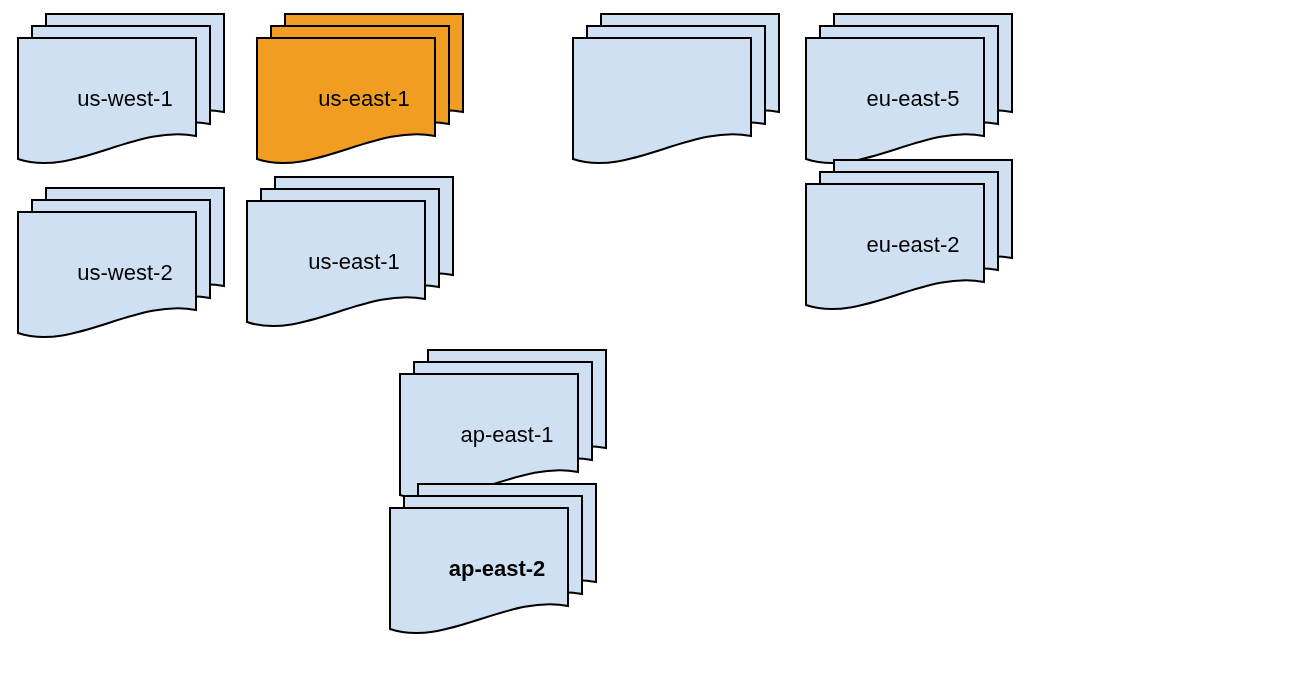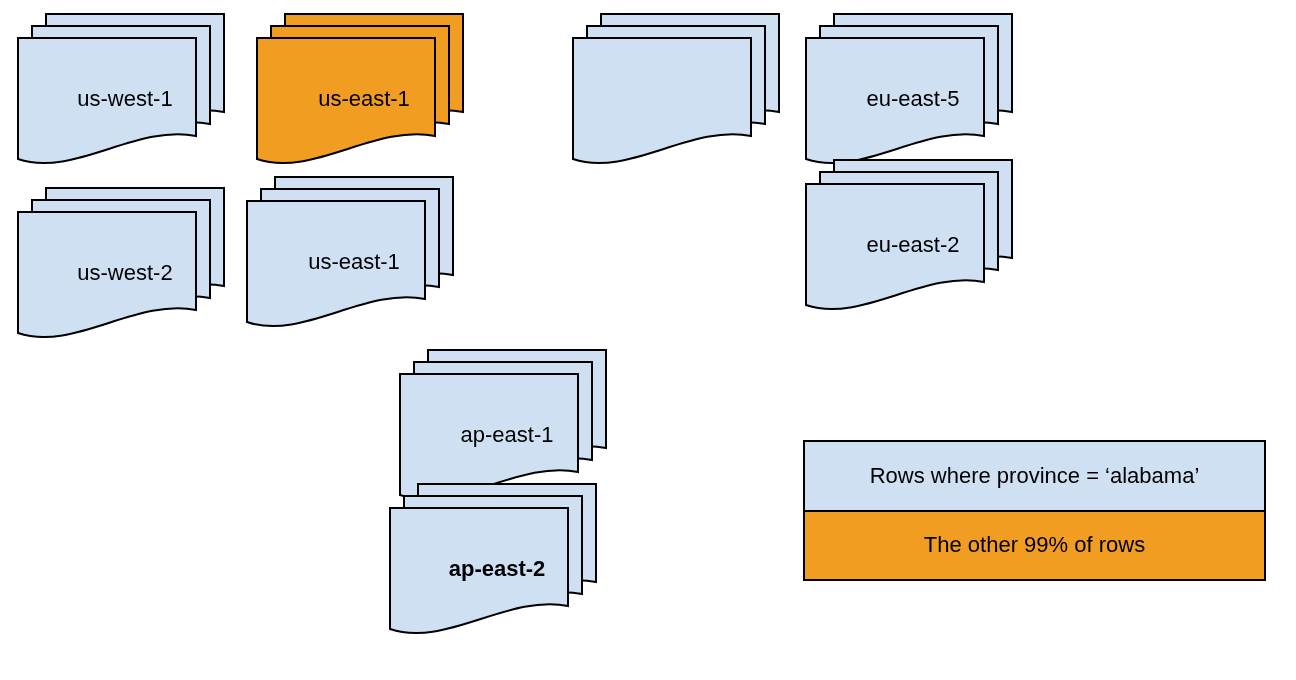--- a/index.html
+++ b/index.html
@@ -177,22 +177,14 @@
 
   <div class="stack s-ap-east-2">
     <svg width="208" height="162">
       <use href="#doc" class="doc" transform="translate(28,0)"></use>
       <use href="#doc" class="doc" transform="translate(14,12)"></use>
       <use href="#doc" class="doc" transform="translate(0,24)"></use>
     </svg>
     <div class="label">ap-east-2</div>
   </div>
 
-  <div class="legend">
-    <div class="legend-row blue">
-      <span>Rows where province = ‘alabama’</span>
-    </div>
-    <div class="legend-row orange">
-      <span>The other 99% of rows</span>
-    </div>
-  </div>
 
 </div>
 
 </body></html>

